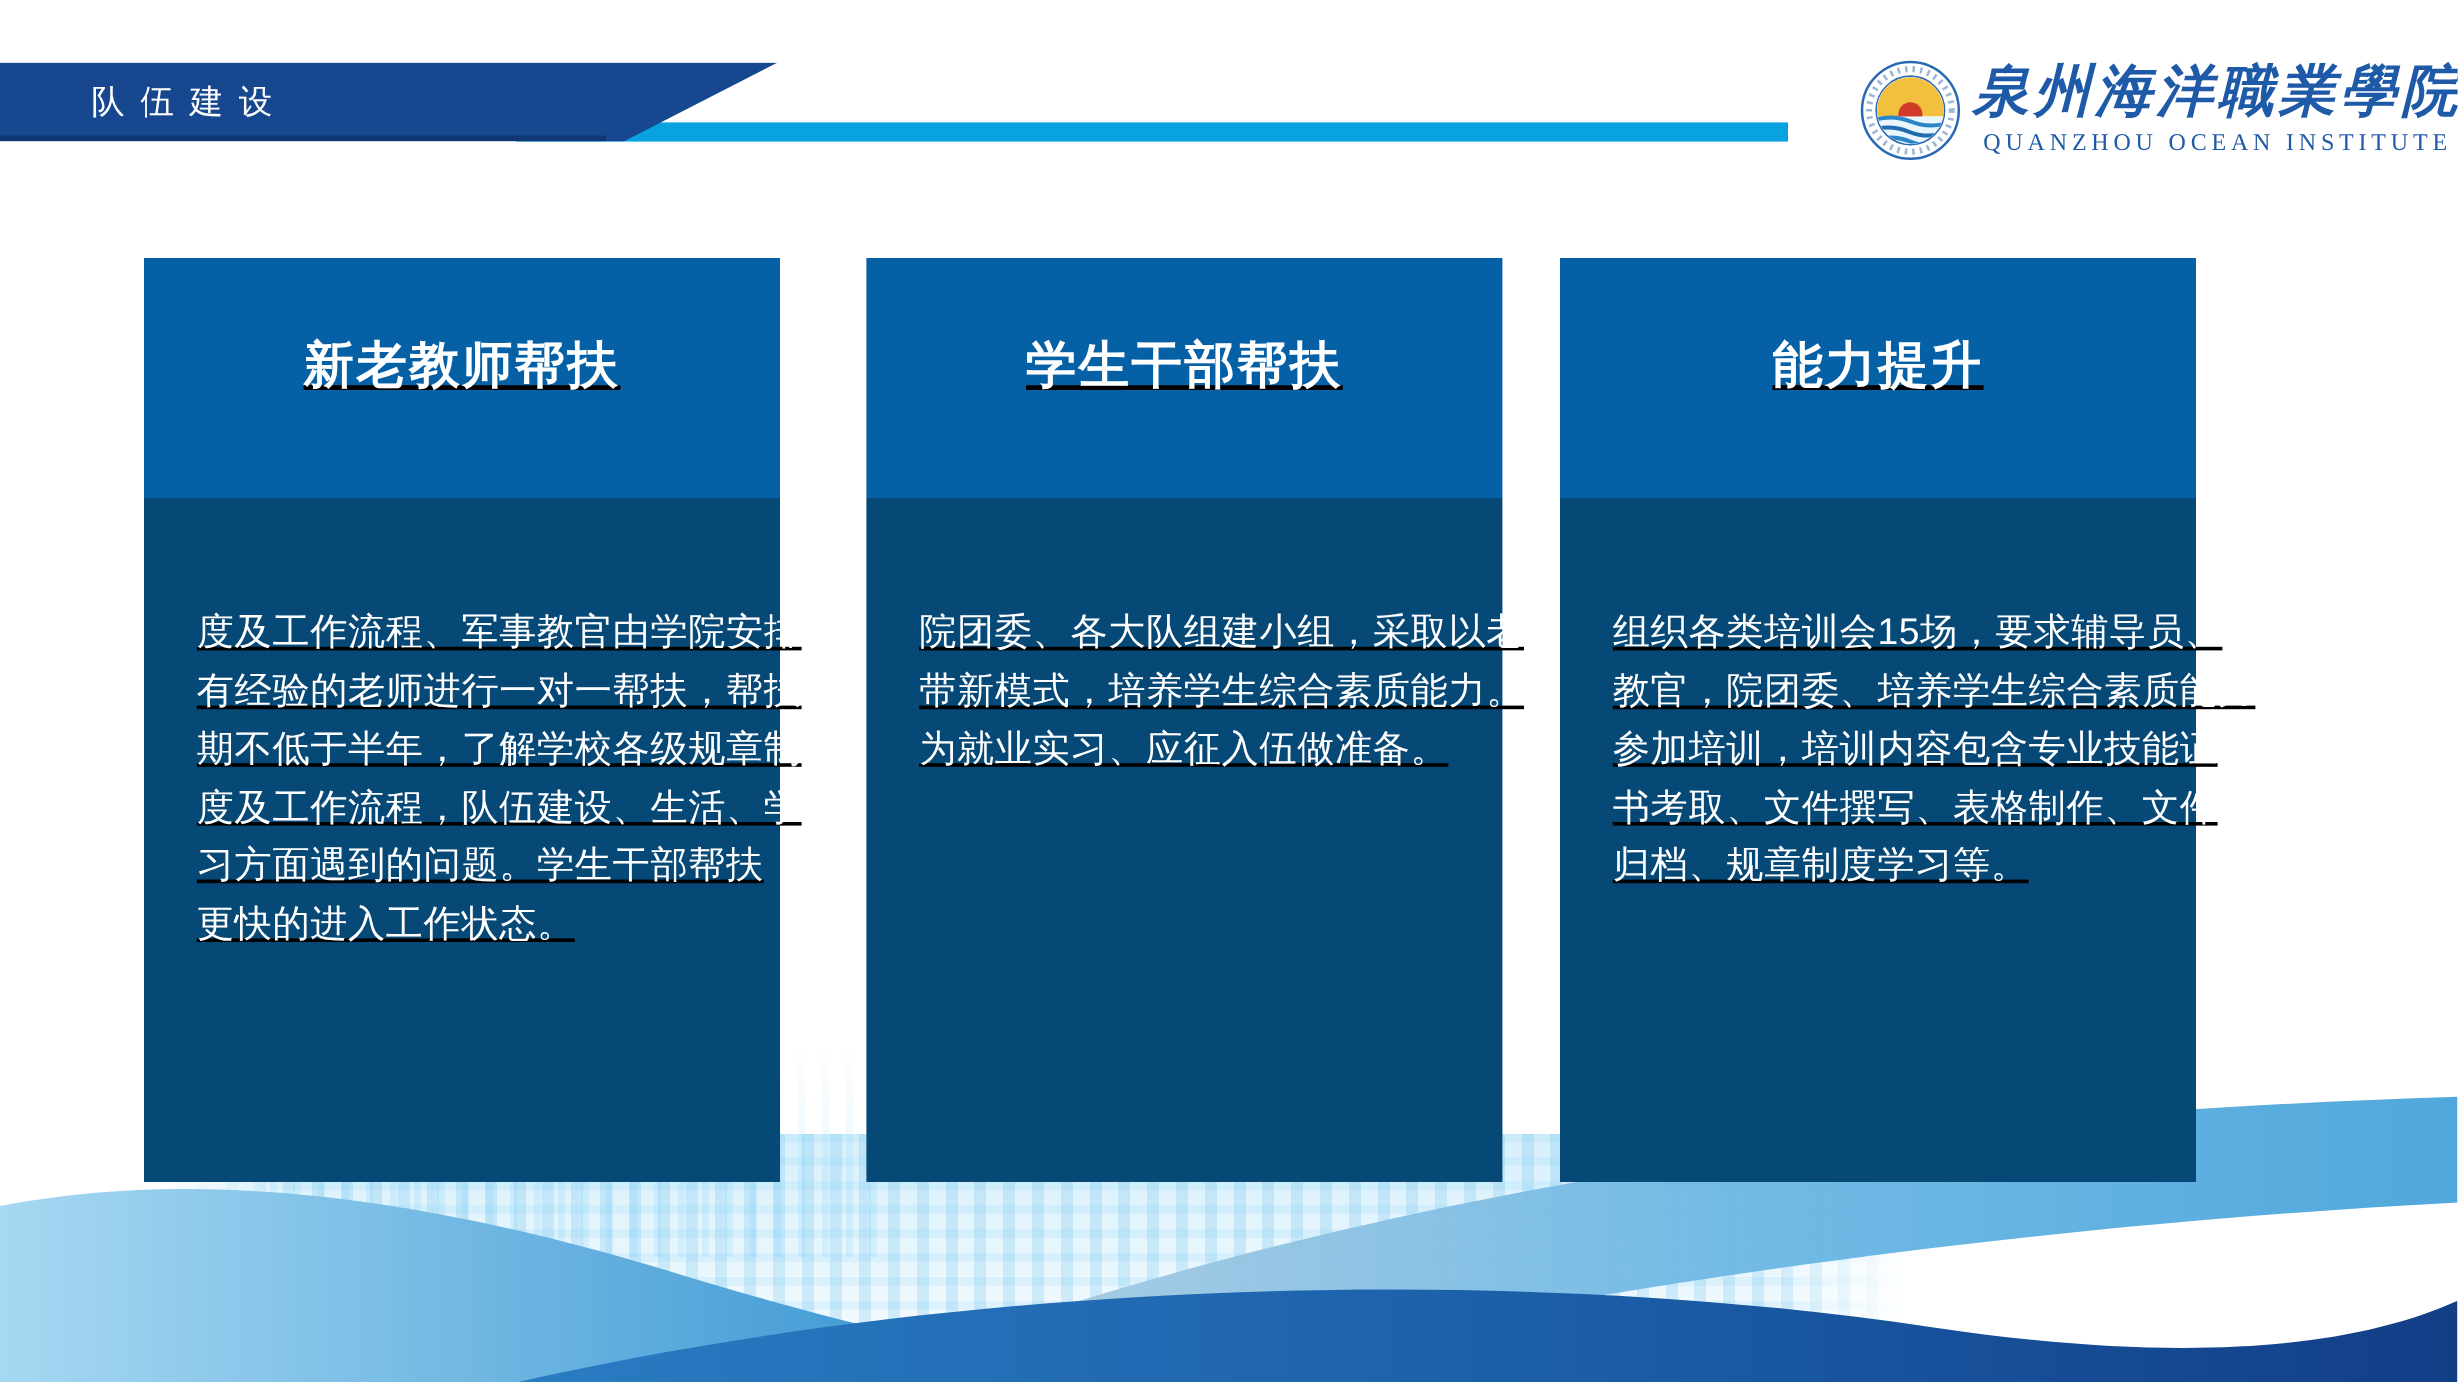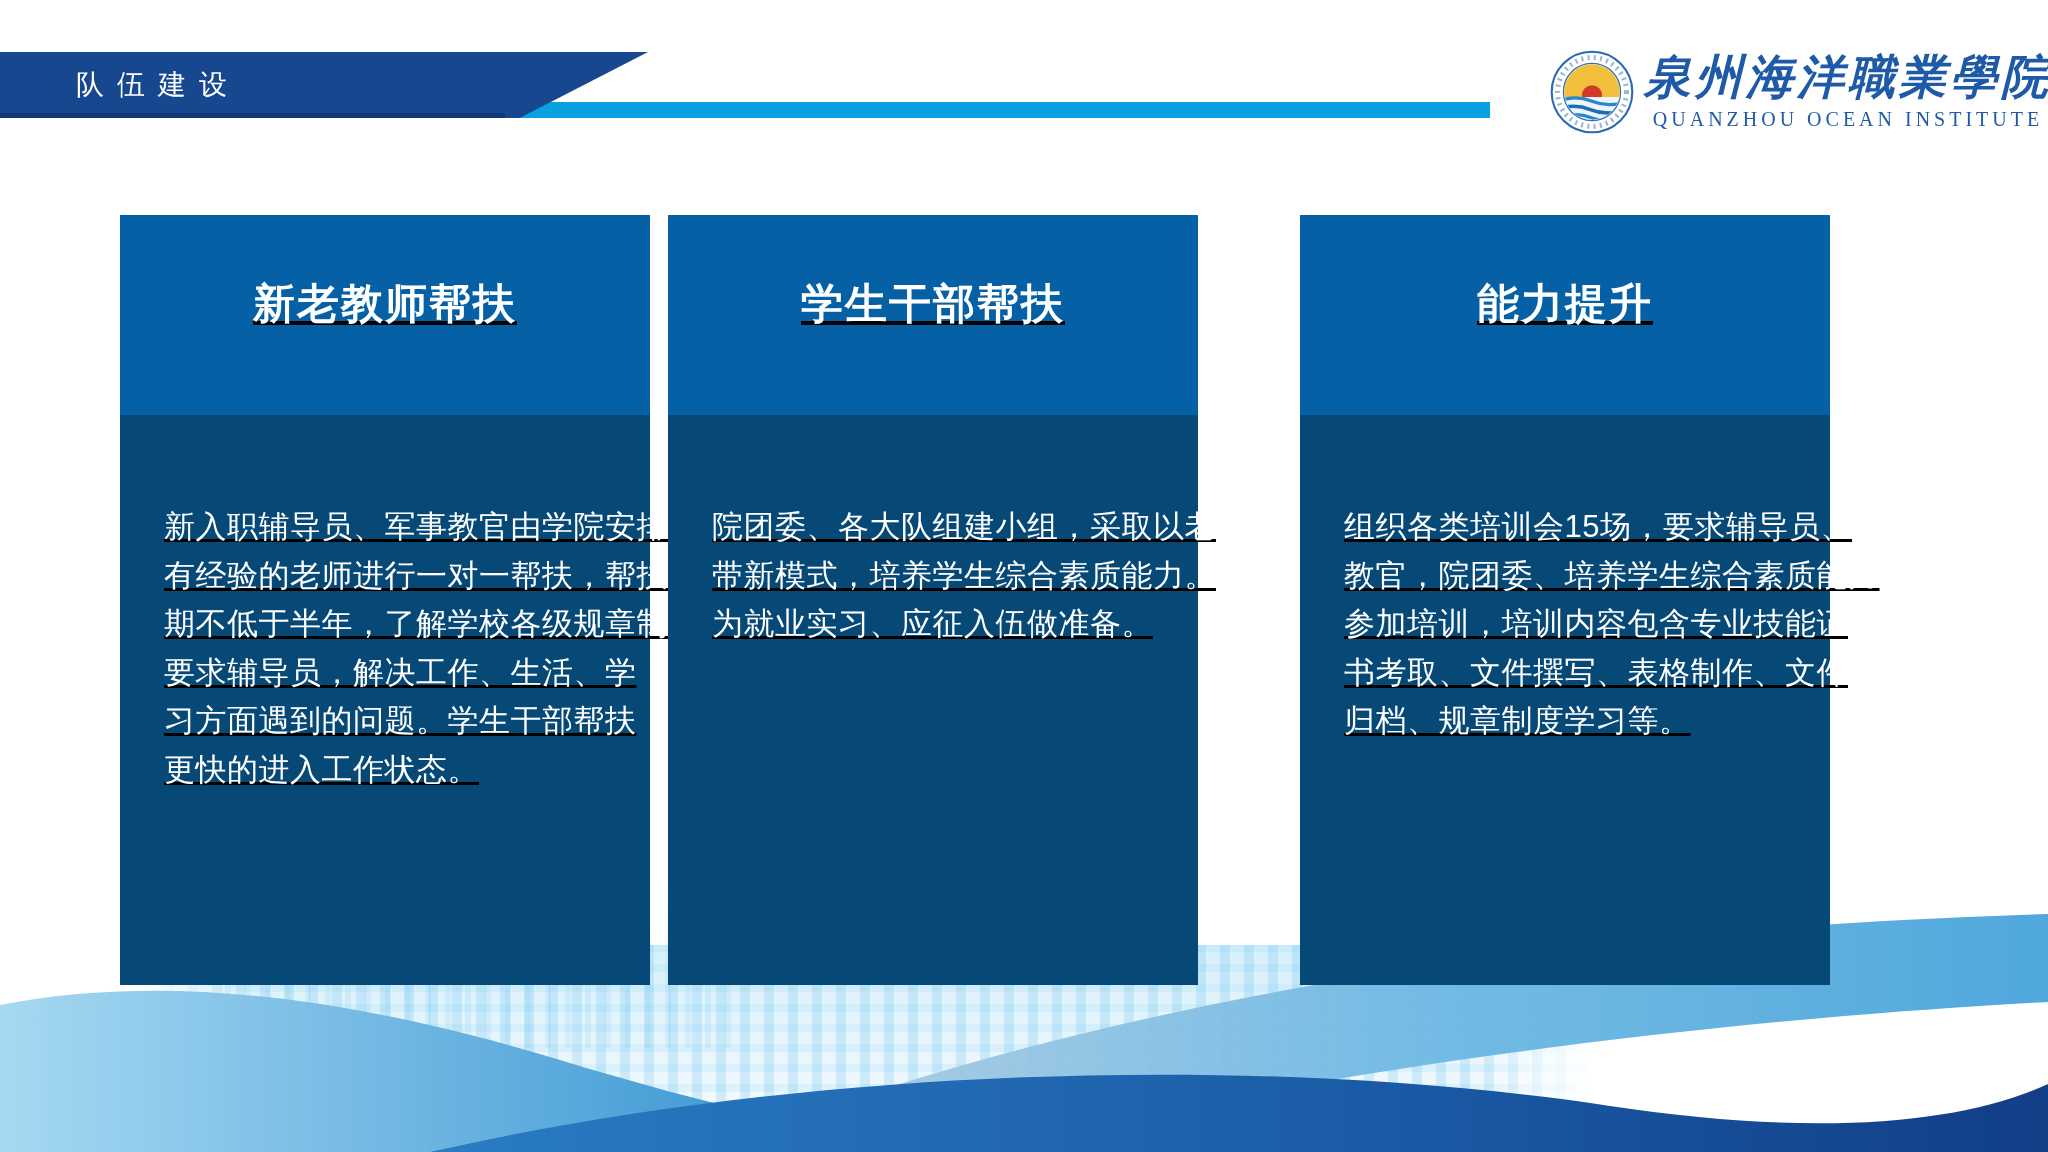--- a/index.html
+++ b/index.html
@@ -38,21 +38,21 @@
     font-family:"Liberation Serif",serif;font-style:italic;font-weight:bold;
     color:var(--logo-text);font-size:47px;line-height:54px;letter-spacing:4px;white-space:nowrap;
   }
   .logo-en{
     font-family:Liberation Serif, serif;color:var(--logo-text);
     font-size:20px;letter-spacing:4px;margin-top:4px;white-space:nowrap;
   }
 
   
   .card{position:absolute;top:215px;width:530px;height:770px;z-index:3;text-decoration:underline;}
-  .card-1{left:120px}.card-2{left:668px}.card-3{left:1300px}
+  .card-1{left:120px}.card-2{left:722px}.card-3{left:1300px}
   .card-header{
     height:200px;background:var(--card-header);
     display:flex;align-items:center;justify-content:center;
   }
   .card-title{
     color:var(--text);font-size:42px;font-weight:bold;letter-spacing:2px;
     margin-top:-22px;white-space:nowrap;
   }
   .card-body{
     height:570px;background:var(--card-body);
@@ -110,24 +110,24 @@
     <div class="logo-cn">泉州海洋職業學院</div>
     <div class="logo-en">QUANZHOU OCEAN INSTITUTE</div>
   </div>
 </div>
 
 <div class="card card-1">
   <div class="card-header">
     <div class="card-title">新老教师帮扶</div>
   </div>
   <div class="card-body">
-    <div class="card-line">新入职辅导员、军事教官由学院安排</div>
+    <div class="card-line">度及工作流程、军事教官由学院安排</div>
     <div class="card-line">有经验的老师进行一对一帮扶，帮扶</div>
     <div class="card-line">期不低于半年，了解学校各级规章制</div>
-    <div class="card-line">要求辅导员，解决工作、生活、学</div>
+    <div class="card-line">度及工作流程，队伍建设、生活、学</div>
     <div class="card-line">习方面遇到的问题。学生干部帮扶</div>
     <div class="card-line">更快的进入工作状态。</div>
   </div>
 </div>
 
 <div class="card card-2">
   <div class="card-header">
     <div class="card-title">学生干部帮扶</div>
   </div>
   <div class="card-body">

